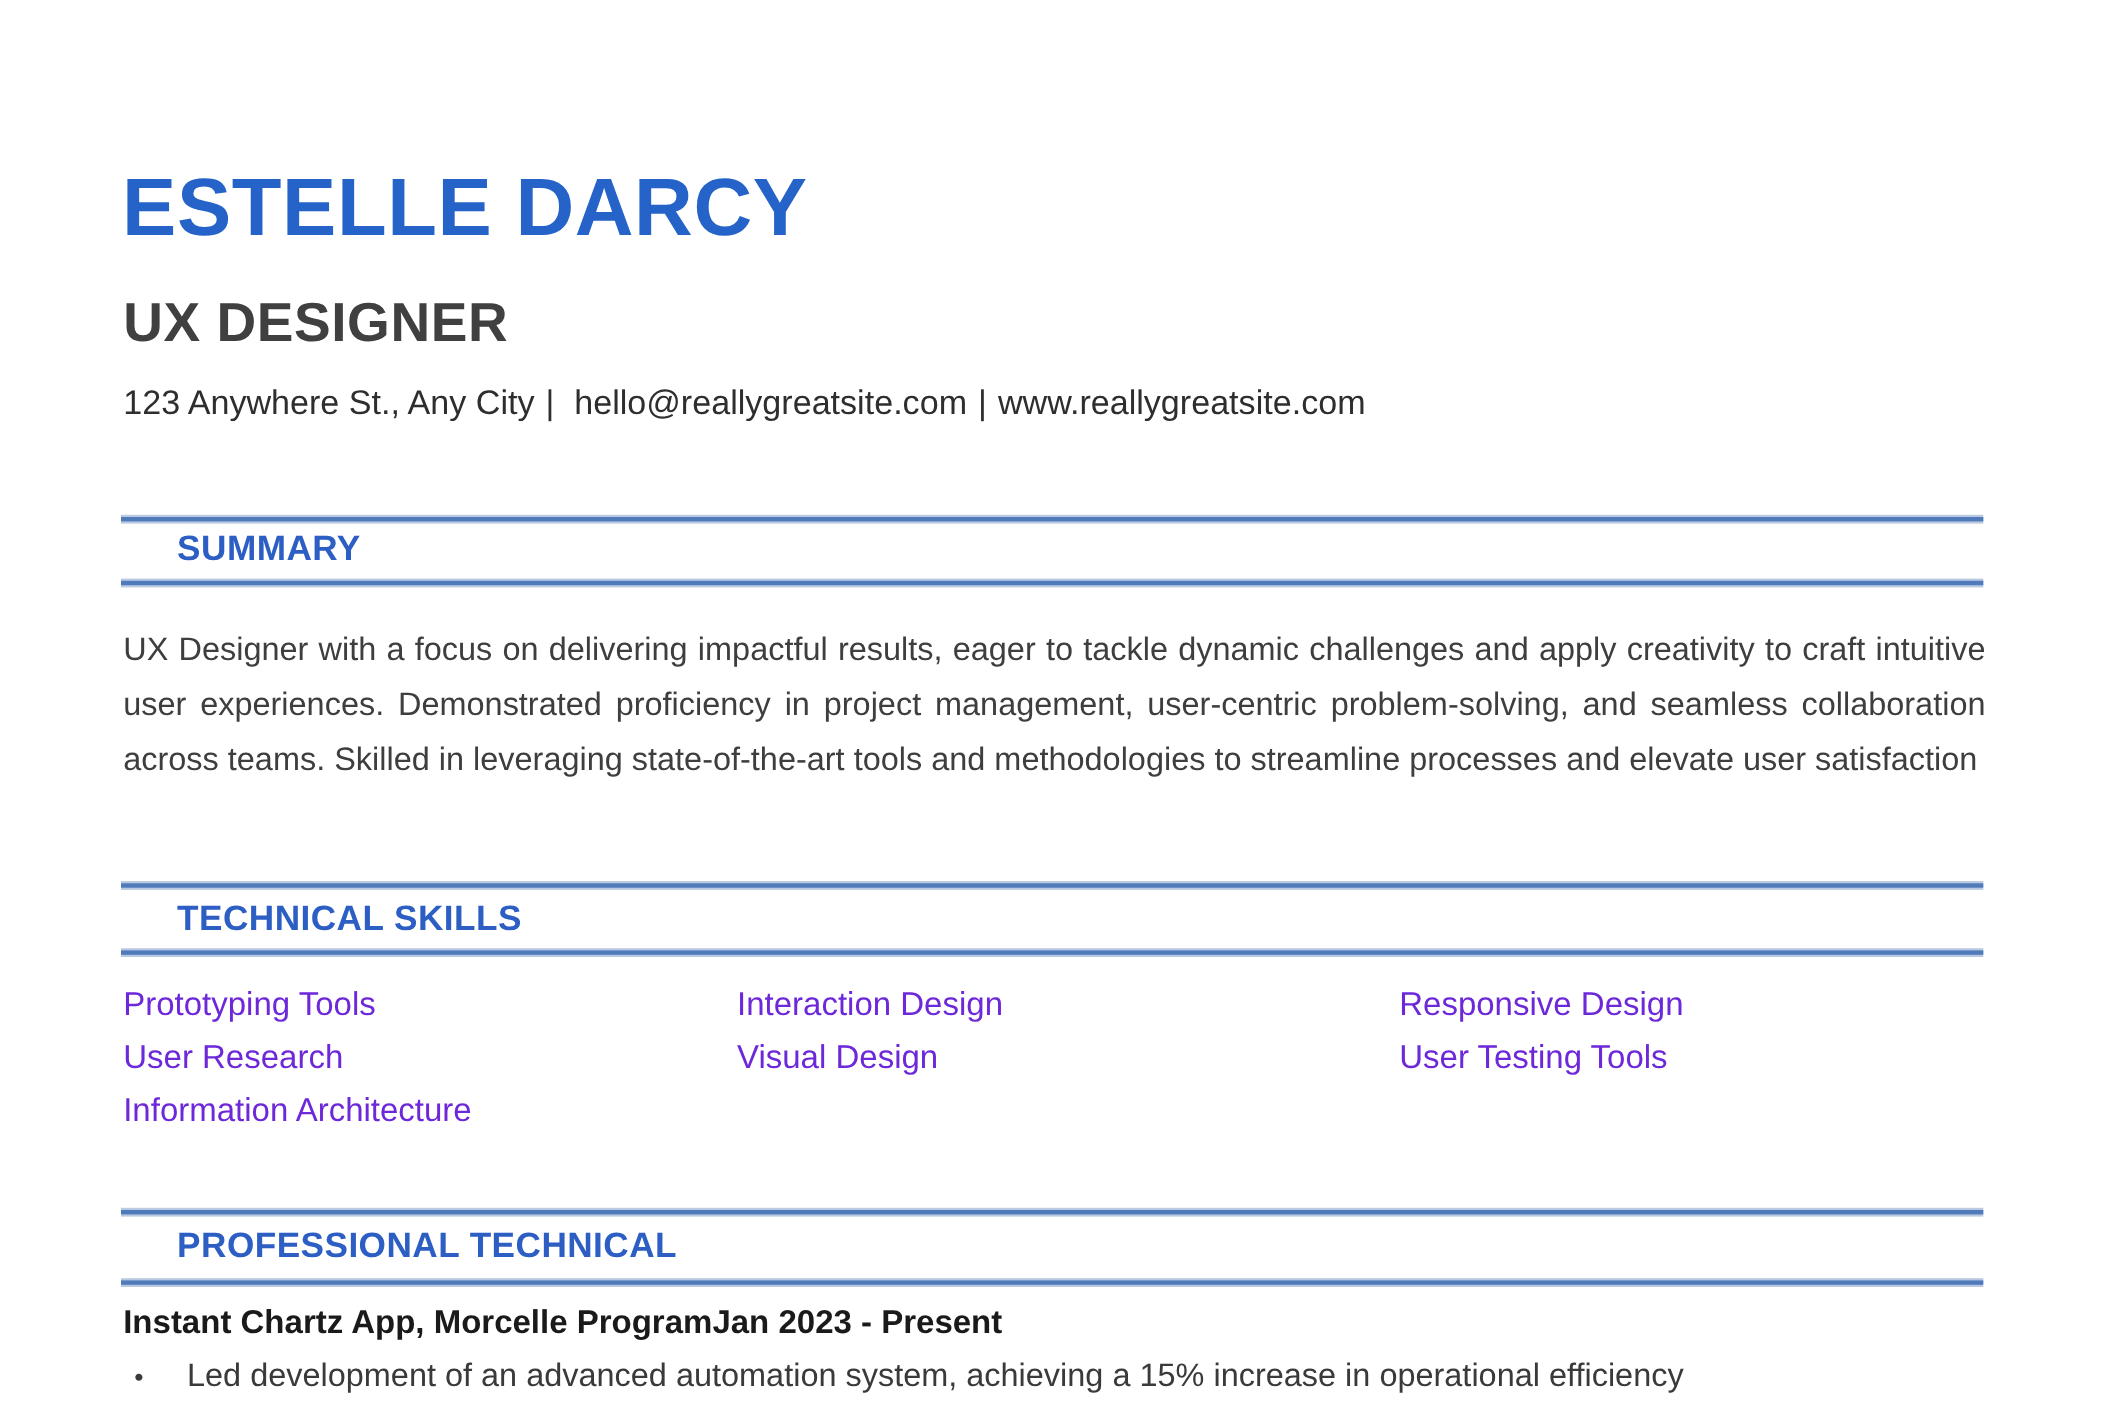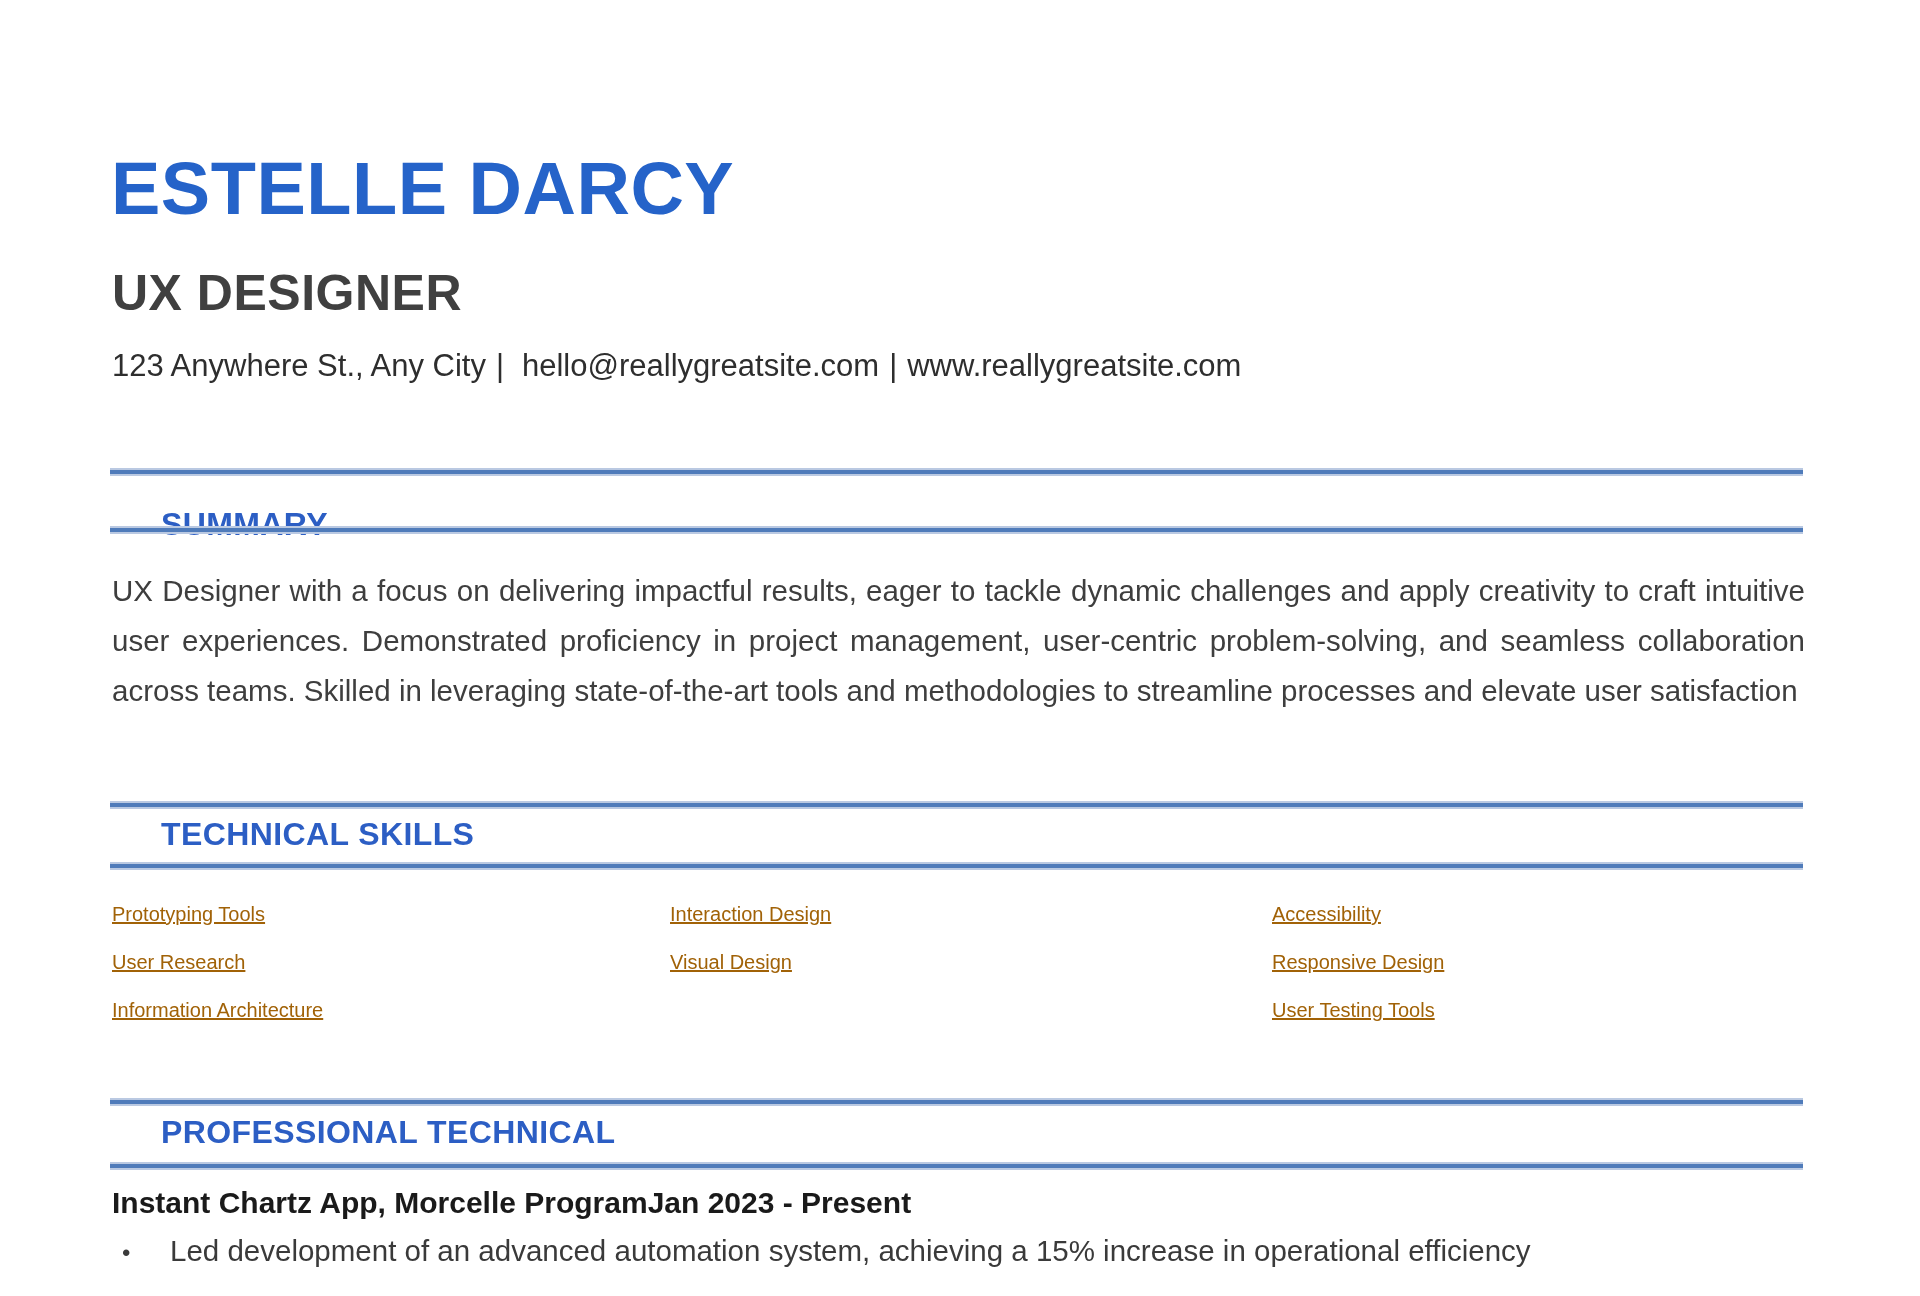--- a/index.html
+++ b/index.html
@@ -60,21 +60,21 @@
   .r-exp-bot  { top: 1164px; }
 
   .sec-h {
     position: absolute;
     left: 161px;
     font-size: 32px; font-weight: 700;
     line-height: 1.2;
     color: #2c5ec4;
     letter-spacing: 0.4px;
   }
-  .h-sum { top: 505px; }
+  .h-sum { top: 479px; }
   .h-skl { top: 815px; }
   .h-exp { top: 1113px; }
 
   
   .summary-text {
     position: absolute;
     left: 112px; top: 566px;
     width: 1693px;
     font-size: 29.5px;
     line-height: 50px;
@@ -82,21 +82,21 @@
     text-align: justify;
   }
 
   
   .skills {
     position: absolute;
     left: 112px; top: 890px;
     width: 1693px;
     display: flex;
   }
-  .skills .col { font-size: 20px; line-height: 48px; color: #a16207; text-decoration: underline; }
+  .skills .col { font-size: 30px; line-height: 48px; color: #6d28d9; }
   .skills .col1 { width: 558px; }
   .skills .col2 { width: 602px; }
   .skills .col3 { flex: 1; }
 
   
   .exp-row {
     position: absolute;
     left: 112px; top: 1186px;
     width: 1693px;
     display: flex;
@@ -149,21 +149,20 @@
     <div class="col col1">
       <div>Prototyping Tools</div>
       <div>User Research</div>
       <div>Information Architecture</div>
     </div>
     <div class="col col2">
       <div>Interaction Design</div>
       <div>Visual Design</div>
     </div>
     <div class="col col3">
-      <div>Accessibility</div>
       <div>Responsive Design</div>
       <div>User Testing Tools</div>
     </div>
   </div>
 
   <div class="rule r-exp-top"></div>
   <h3 class="sec-h h-exp">PROFESSIONAL TECHNICAL</h3>
   <div class="rule r-exp-bot"></div>
 
   <div class="exp-row">

